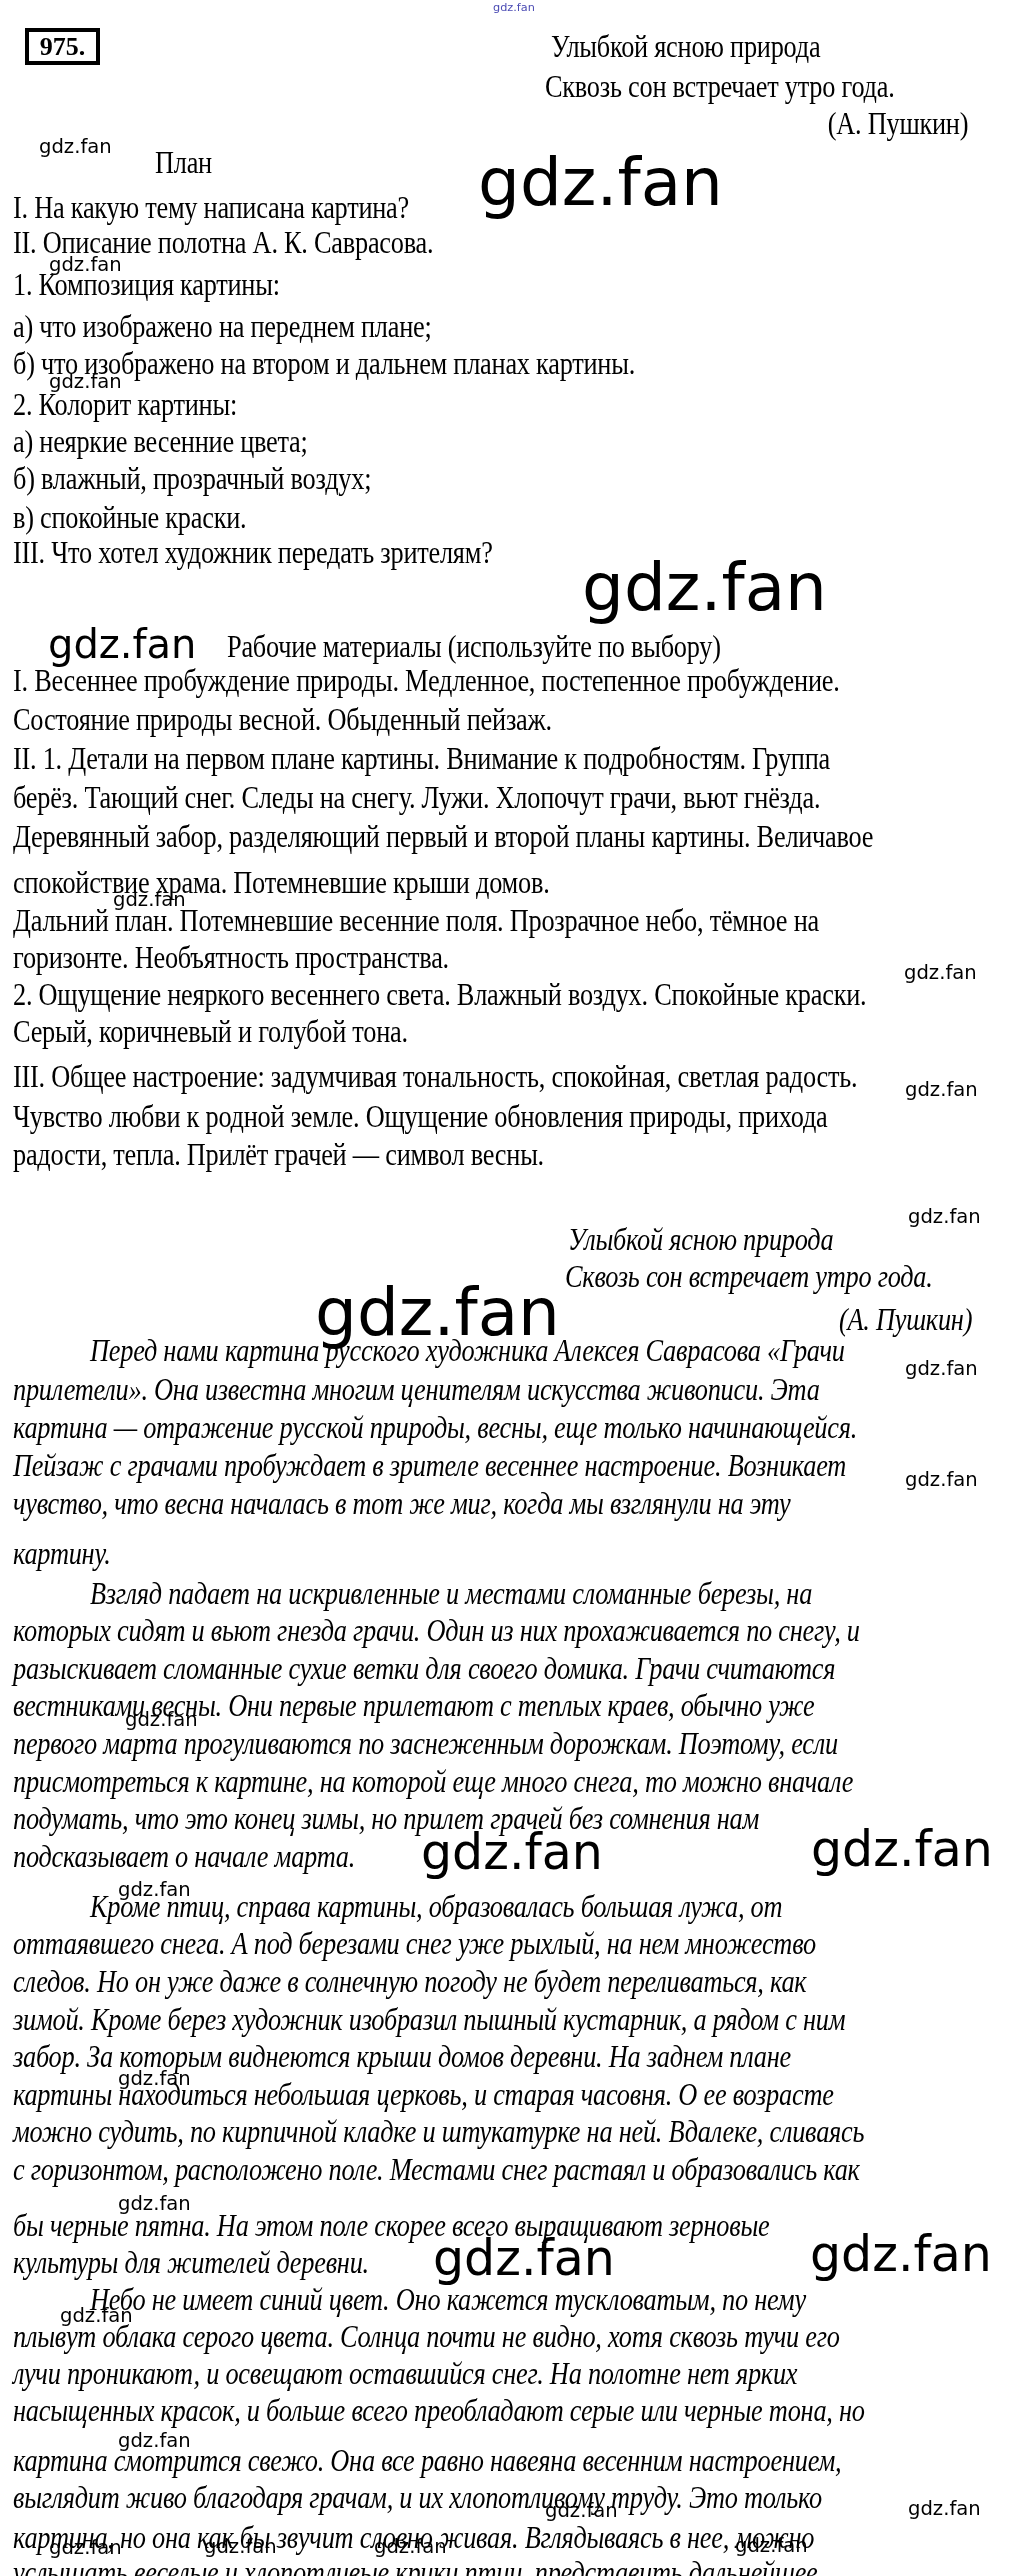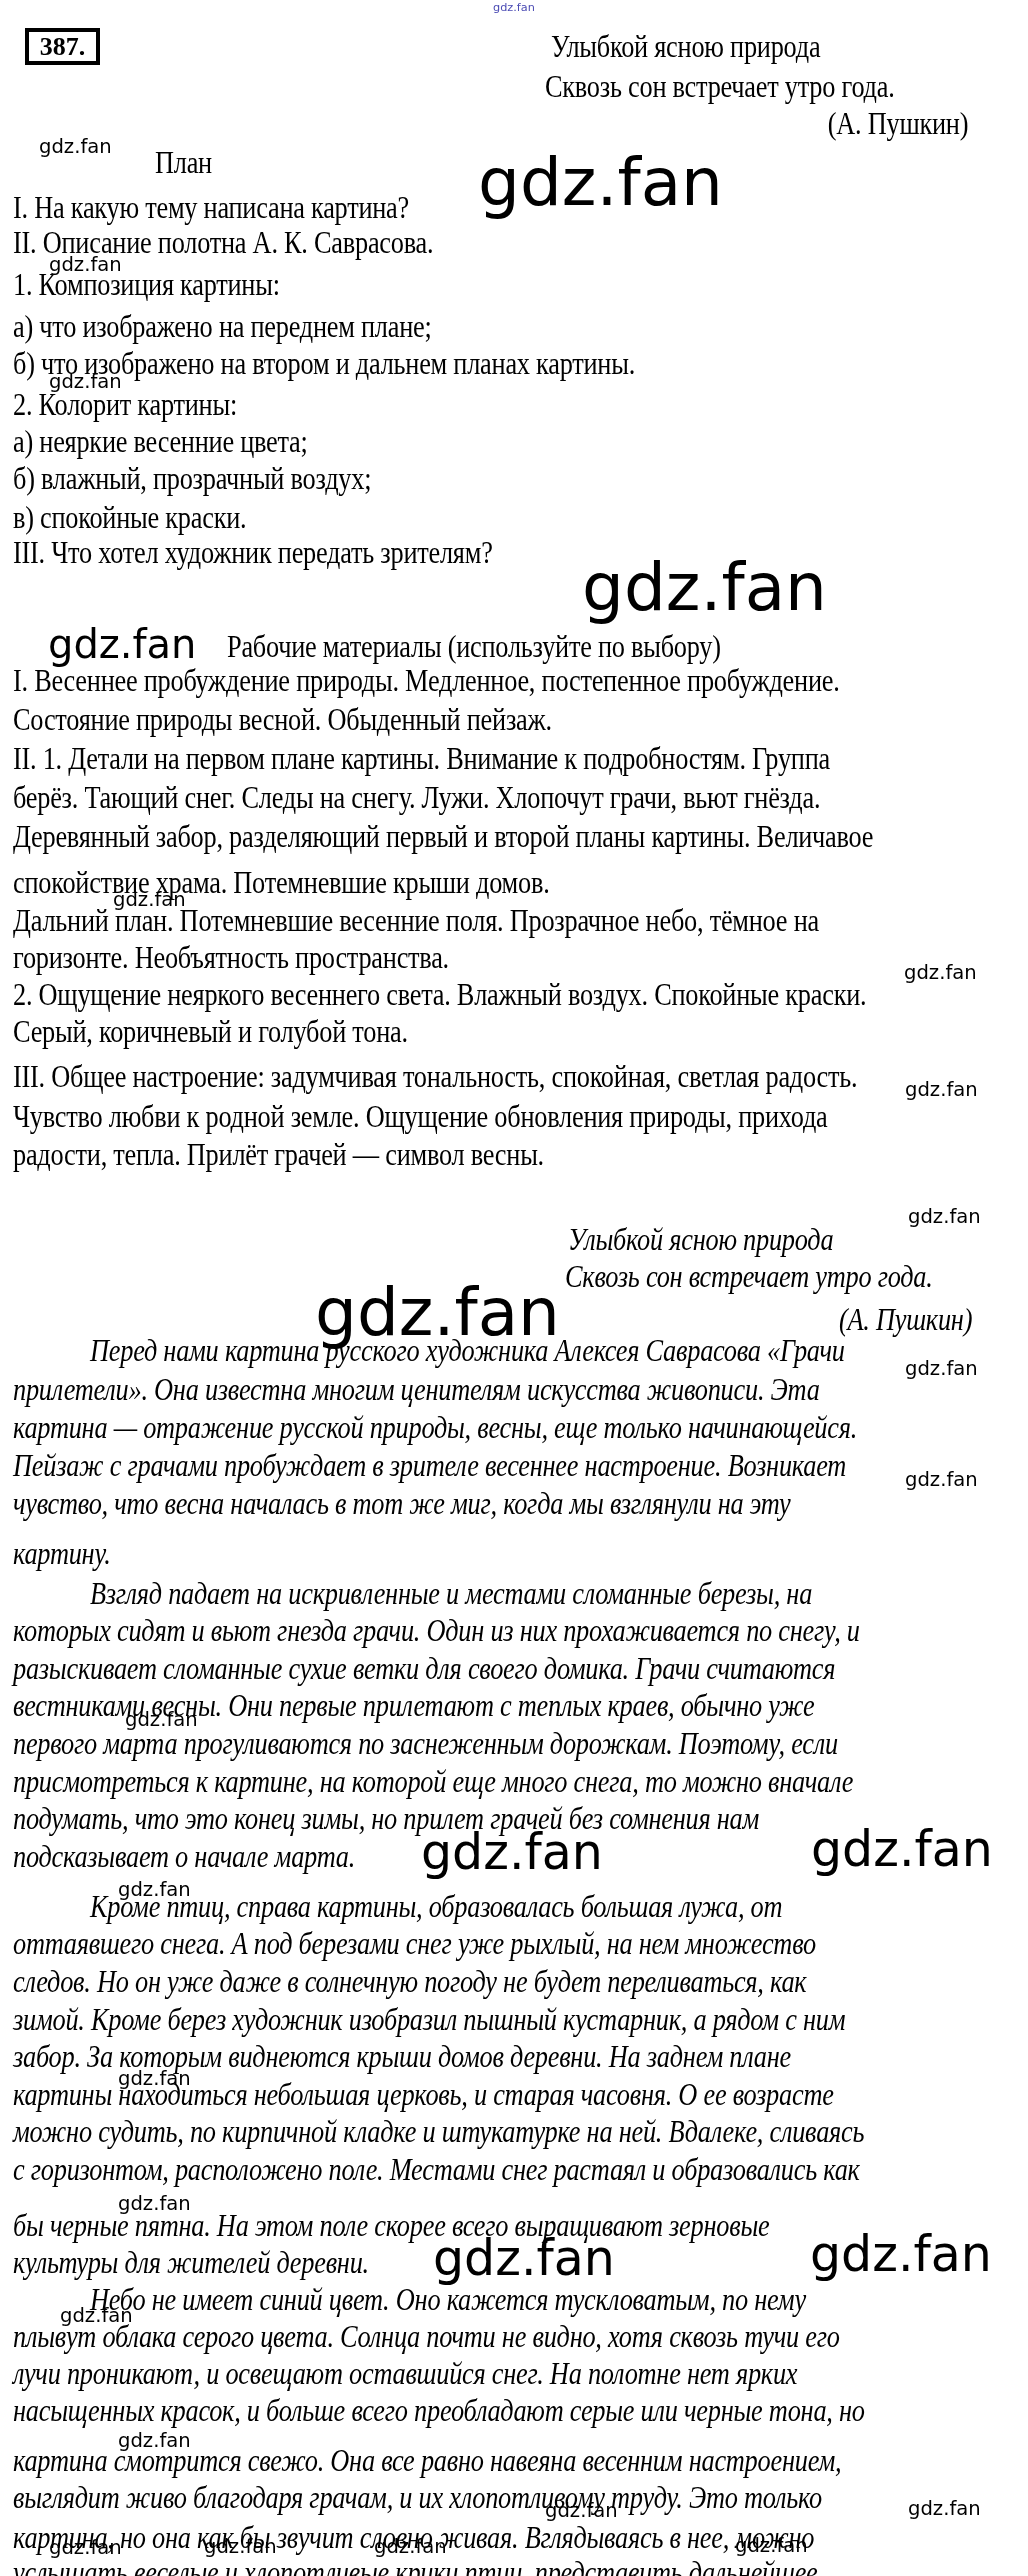--- a/index.html
+++ b/index.html
@@ -27,21 +27,21 @@
   }
 </style>
 </head>
 <body>
 
 <div id="page">
 
   <div class="wm wm-blue" style="left:493px;top:2.1px;">gdz.fan</div>
 
   <div id="exbox">
-    <span>387.</span>
+    <span>975.</span>
   </div>
 
   <div class="ln" style="left:551px;top:31px;">Улыбкой ясною природа</div>
   <div class="ln" style="left:545px;top:71px;">Сквозь сон встречает утро года.</div>
   <div class="ln right" style="left:754px;top:108px;">(А. Пушкин)</div>
 
   <div class="wm wm-s" style="left:39px;top:137px;">gdz.fan</div>
   <div class="ln" style="left:155px;top:147px;">План</div>
 
   <div class="wm wm-b" style="left:478px;top:150px;">gdz.fan</div>

